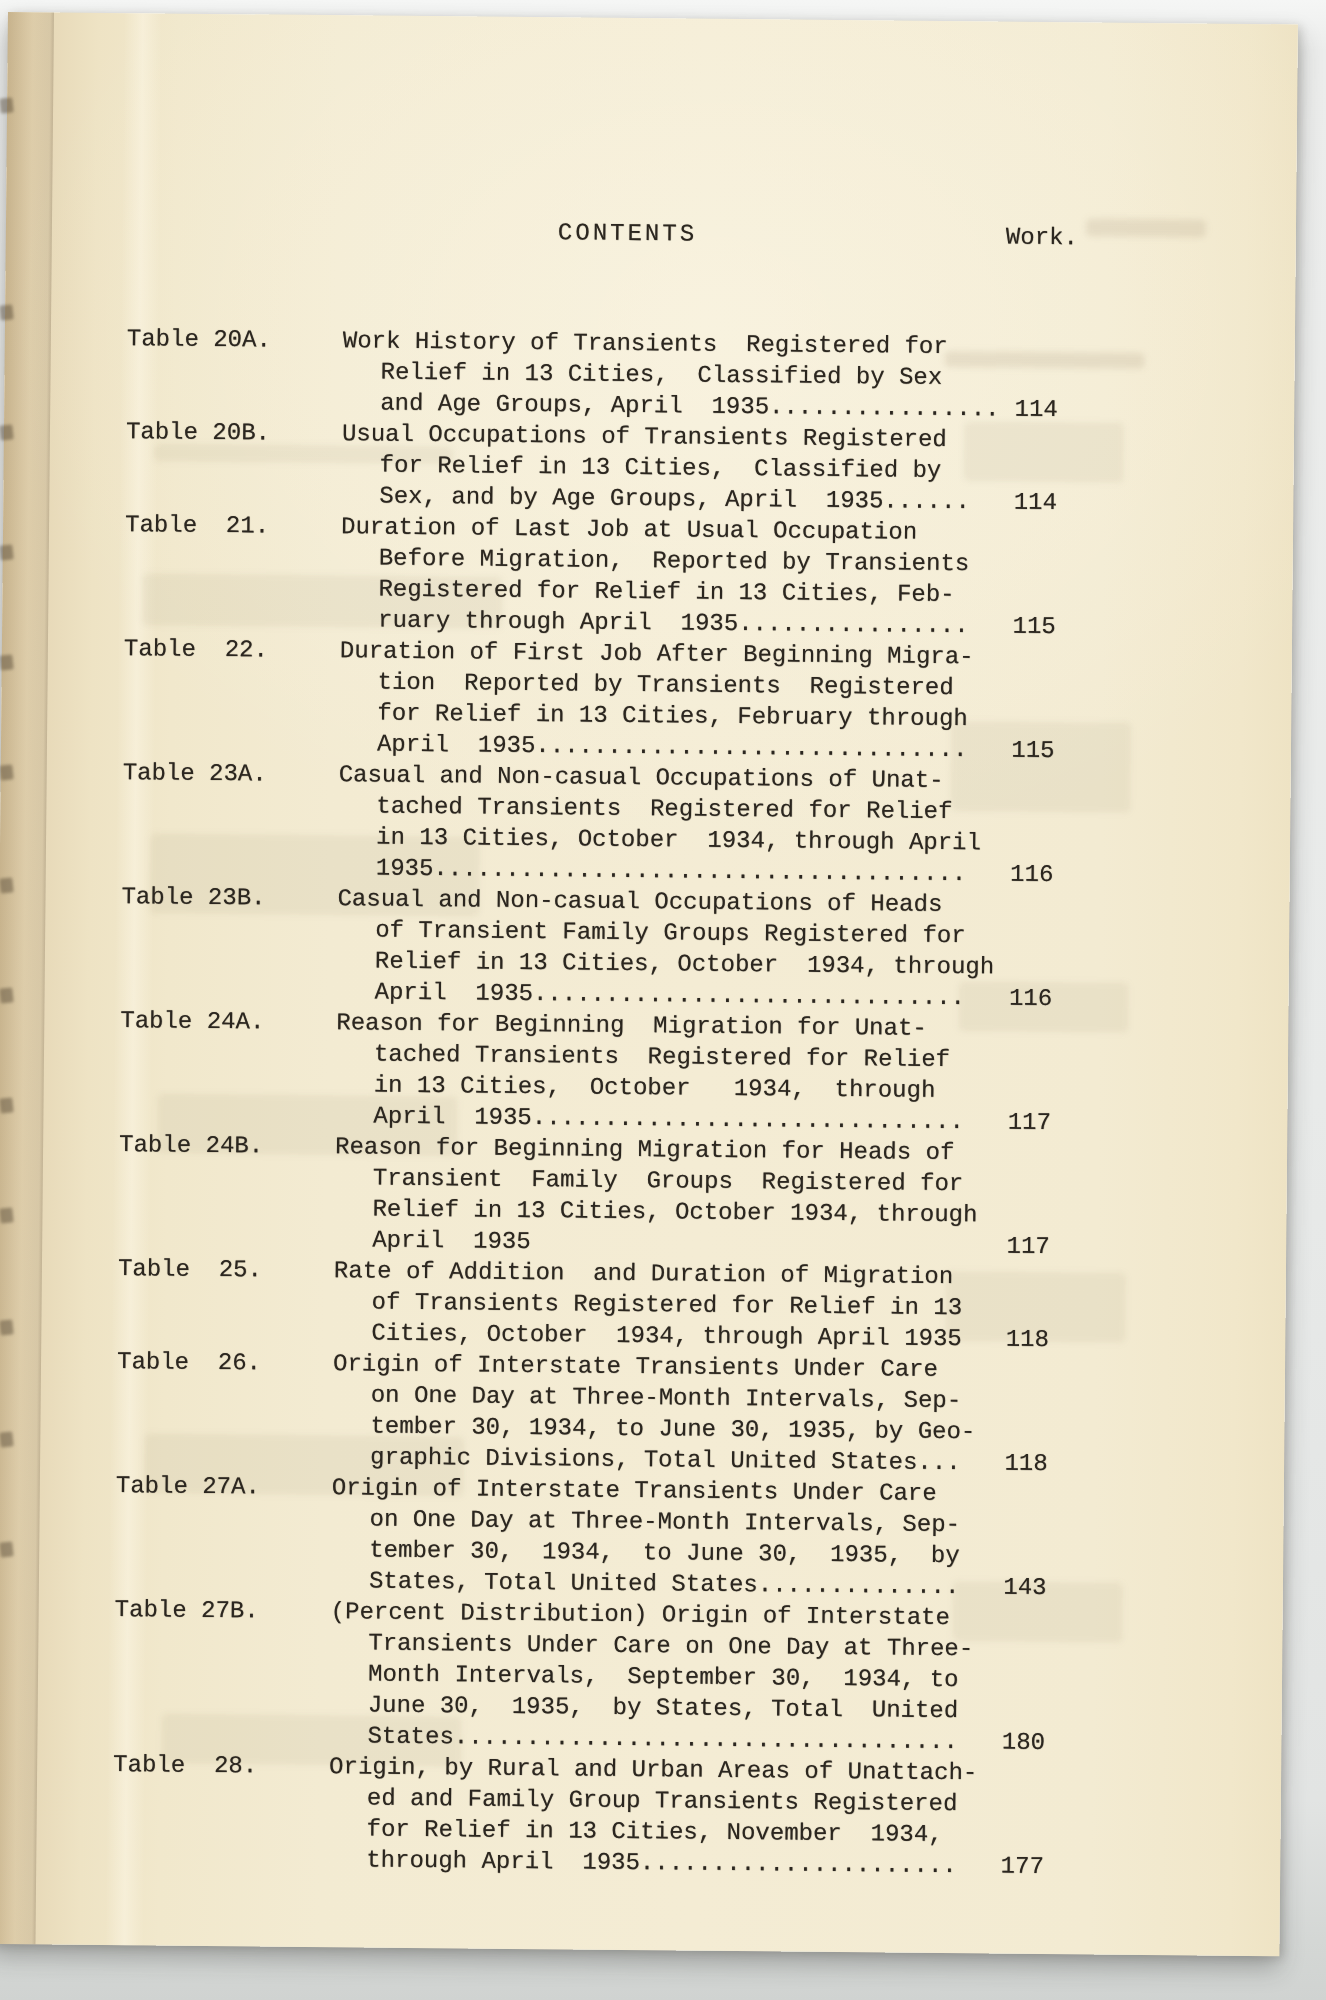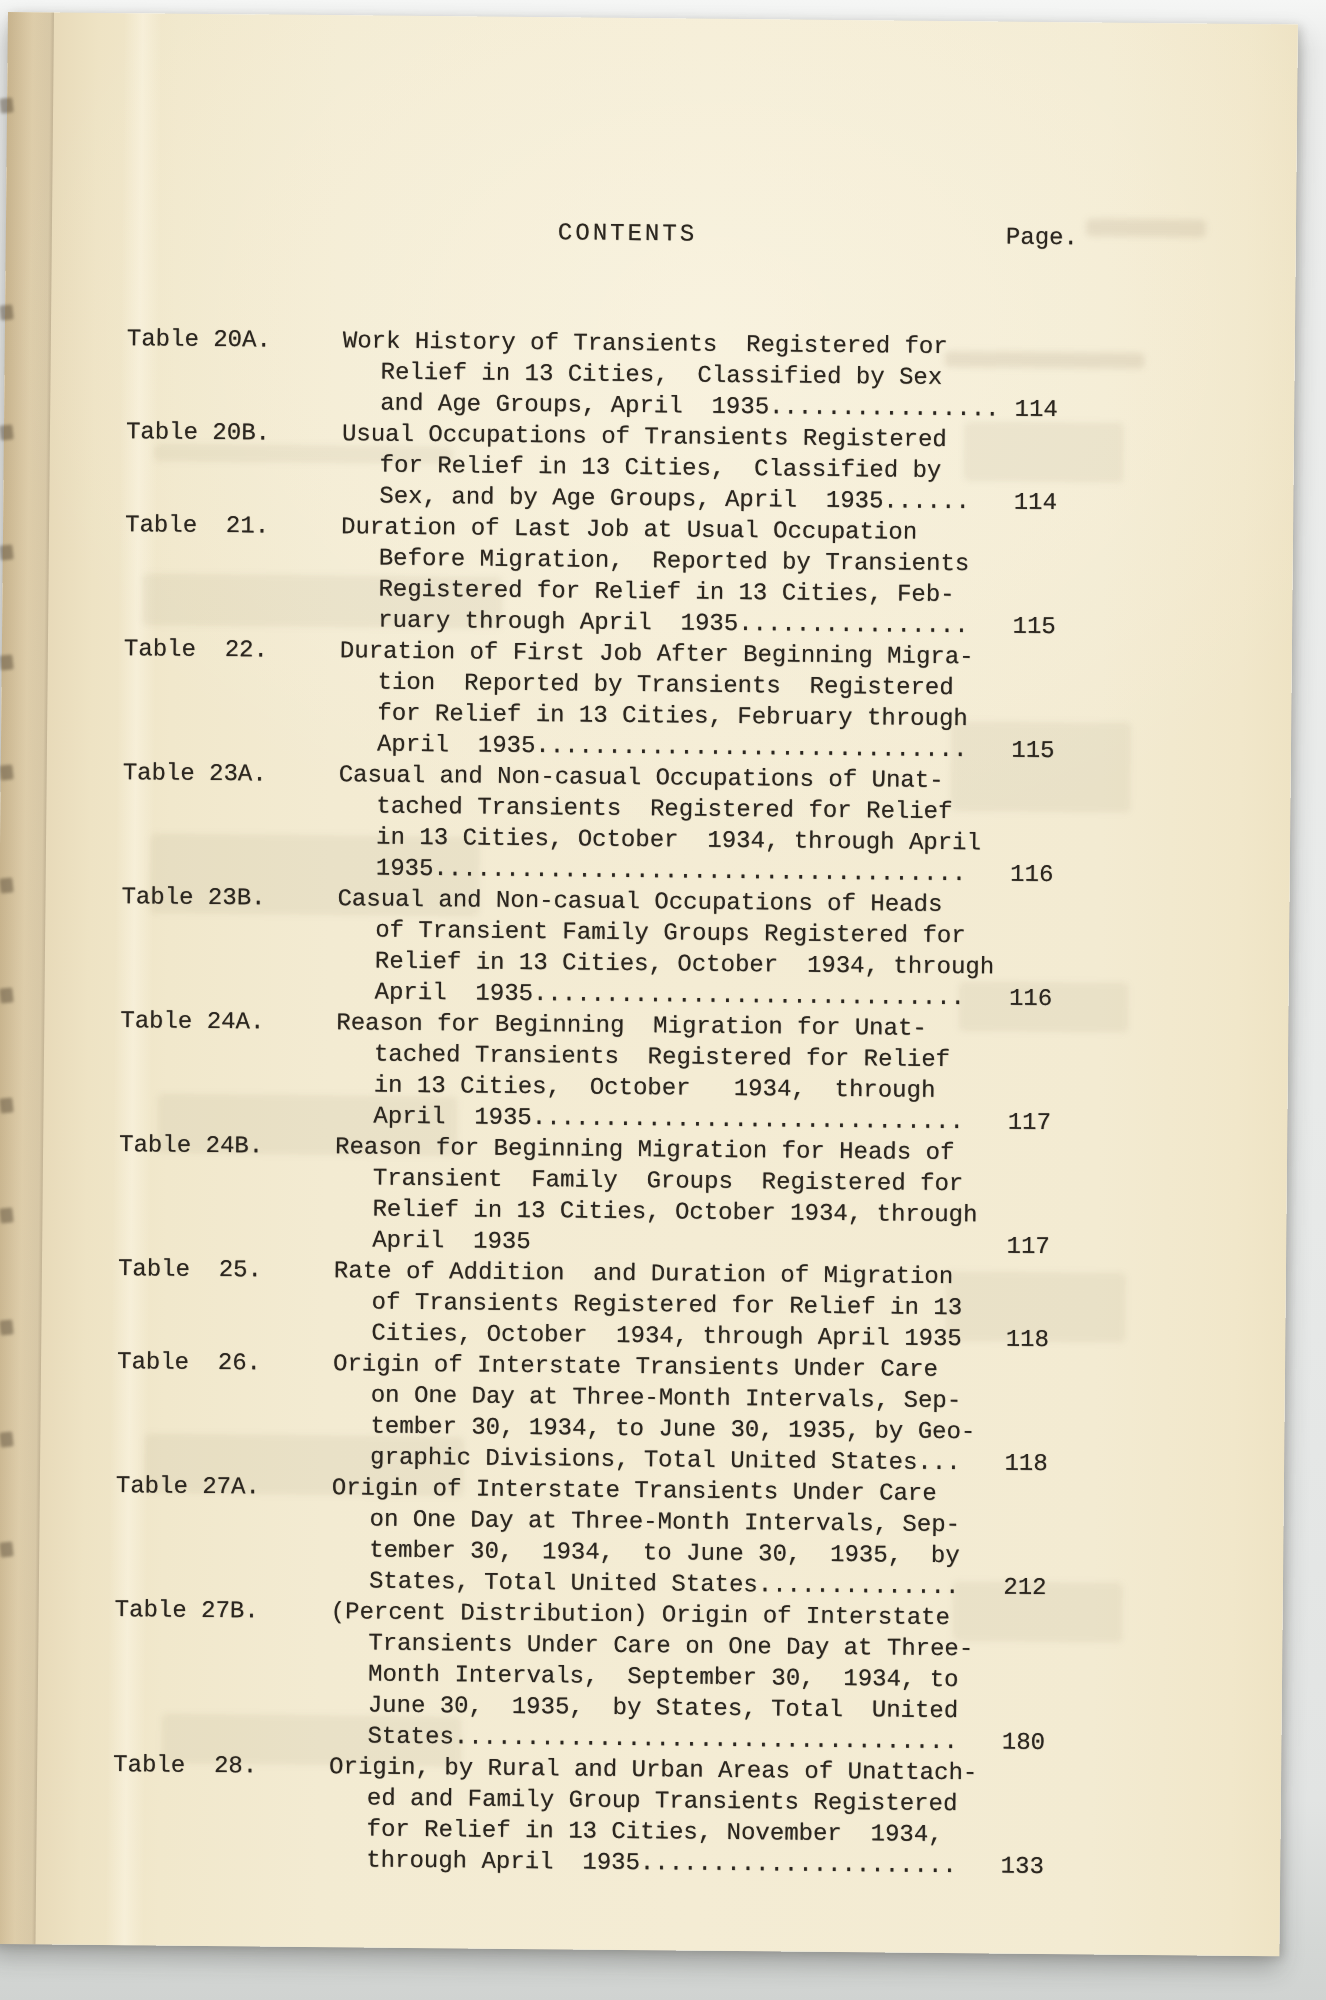--- a/index.html
+++ b/index.html
@@ -60,21 +60,21 @@
     <div class="smudge" style="left:960px;top:960px;width:170px;height:50px;"></div>
     <div class="smudge" style="left:160px;top:1080px;width:300px;height:60px;"></div>
     <div class="smudge" style="left:950px;top:1250px;width:180px;height:70px;"></div>
     <div class="smudge" style="left:150px;top:1420px;width:320px;height:60px;"></div>
     <div class="smudge" style="left:960px;top:1560px;width:170px;height:60px;"></div>
     <div class="smudge" style="left:170px;top:1700px;width:300px;height:50px;"></div>
   </div>
 
   <div class="header-row">
     <div class="doc-title ink">CONTENTS</div>
-    <div class="page-col-label ink">Page.</div>
+    <div class="page-col-label ink">Work.</div>
   </div>
 
   <div class="toc ink">
       <div class="entry">
         <div class="line first"><span>Work History of Transients  Registered for</span><span class="label">Table 20A.</span></div>
         <div class="line"><span>Relief in 13 Cities,  Classified by Sex</span></div>
         <div class="line"><span>and Age Groups, April  1935................</span><span class="pageno">114</span></div>
       </div>
       <div class="entry">
         <div class="line first"><span>Usual Occupations of Transients Registered</span><span class="label">Table 20B.</span></div>
@@ -125,34 +125,34 @@
       <div class="entry">
         <div class="line first"><span>Origin of Interstate Transients Under Care</span><span class="label">Table  26.</span></div>
         <div class="line"><span>on One Day at Three-Month Intervals, Sep-</span></div>
         <div class="line"><span>tember 30, 1934, to June 30, 1935, by Geo-</span></div>
         <div class="line"><span>graphic Divisions, Total United States...</span><span class="pageno">118</span></div>
       </div>
       <div class="entry">
         <div class="line first"><span>Origin of Interstate Transients Under Care</span><span class="label">Table 27A.</span></div>
         <div class="line"><span>on One Day at Three-Month Intervals, Sep-</span></div>
         <div class="line"><span>tember 30,  1934,  to June 30,  1935,  by</span></div>
-        <div class="line"><span>States, Total United States..............</span><span class="pageno">212</span></div>
+        <div class="line"><span>States, Total United States..............</span><span class="pageno">143</span></div>
       </div>
       <div class="entry">
         <div class="line first"><span>(Percent Distribution) Origin of Interstate</span><span class="label">Table 27B.</span></div>
         <div class="line"><span>Transients Under Care on One Day at Three-</span></div>
         <div class="line"><span>Month Intervals,  September 30,  1934, to</span></div>
         <div class="line"><span>June 30,  1935,  by States, Total  United</span></div>
         <div class="line"><span>States...................................</span><span class="pageno">180</span></div>
       </div>
       <div class="entry">
         <div class="line first"><span>Origin, by Rural and Urban Areas of Unattach-</span><span class="label">Table  28.</span></div>
         <div class="line"><span>ed and Family Group Transients Registered</span></div>
         <div class="line"><span>for Relief in 13 Cities, November  1934,</span></div>
-        <div class="line"><span>through April  1935......................</span><span class="pageno">133</span></div>
+        <div class="line"><span>through April  1935......................</span><span class="pageno">177</span></div>
       </div>
     </div>
 </div>
 
 <div class="edge-marks">
   <div class="mark" style="top:98px;"></div>
   <div class="mark" style="top:305px;"></div>
   <div class="mark" style="top:425px;"></div>
   <div class="mark" style="top:545px;"></div>
   <div class="mark" style="top:655px;"></div>

